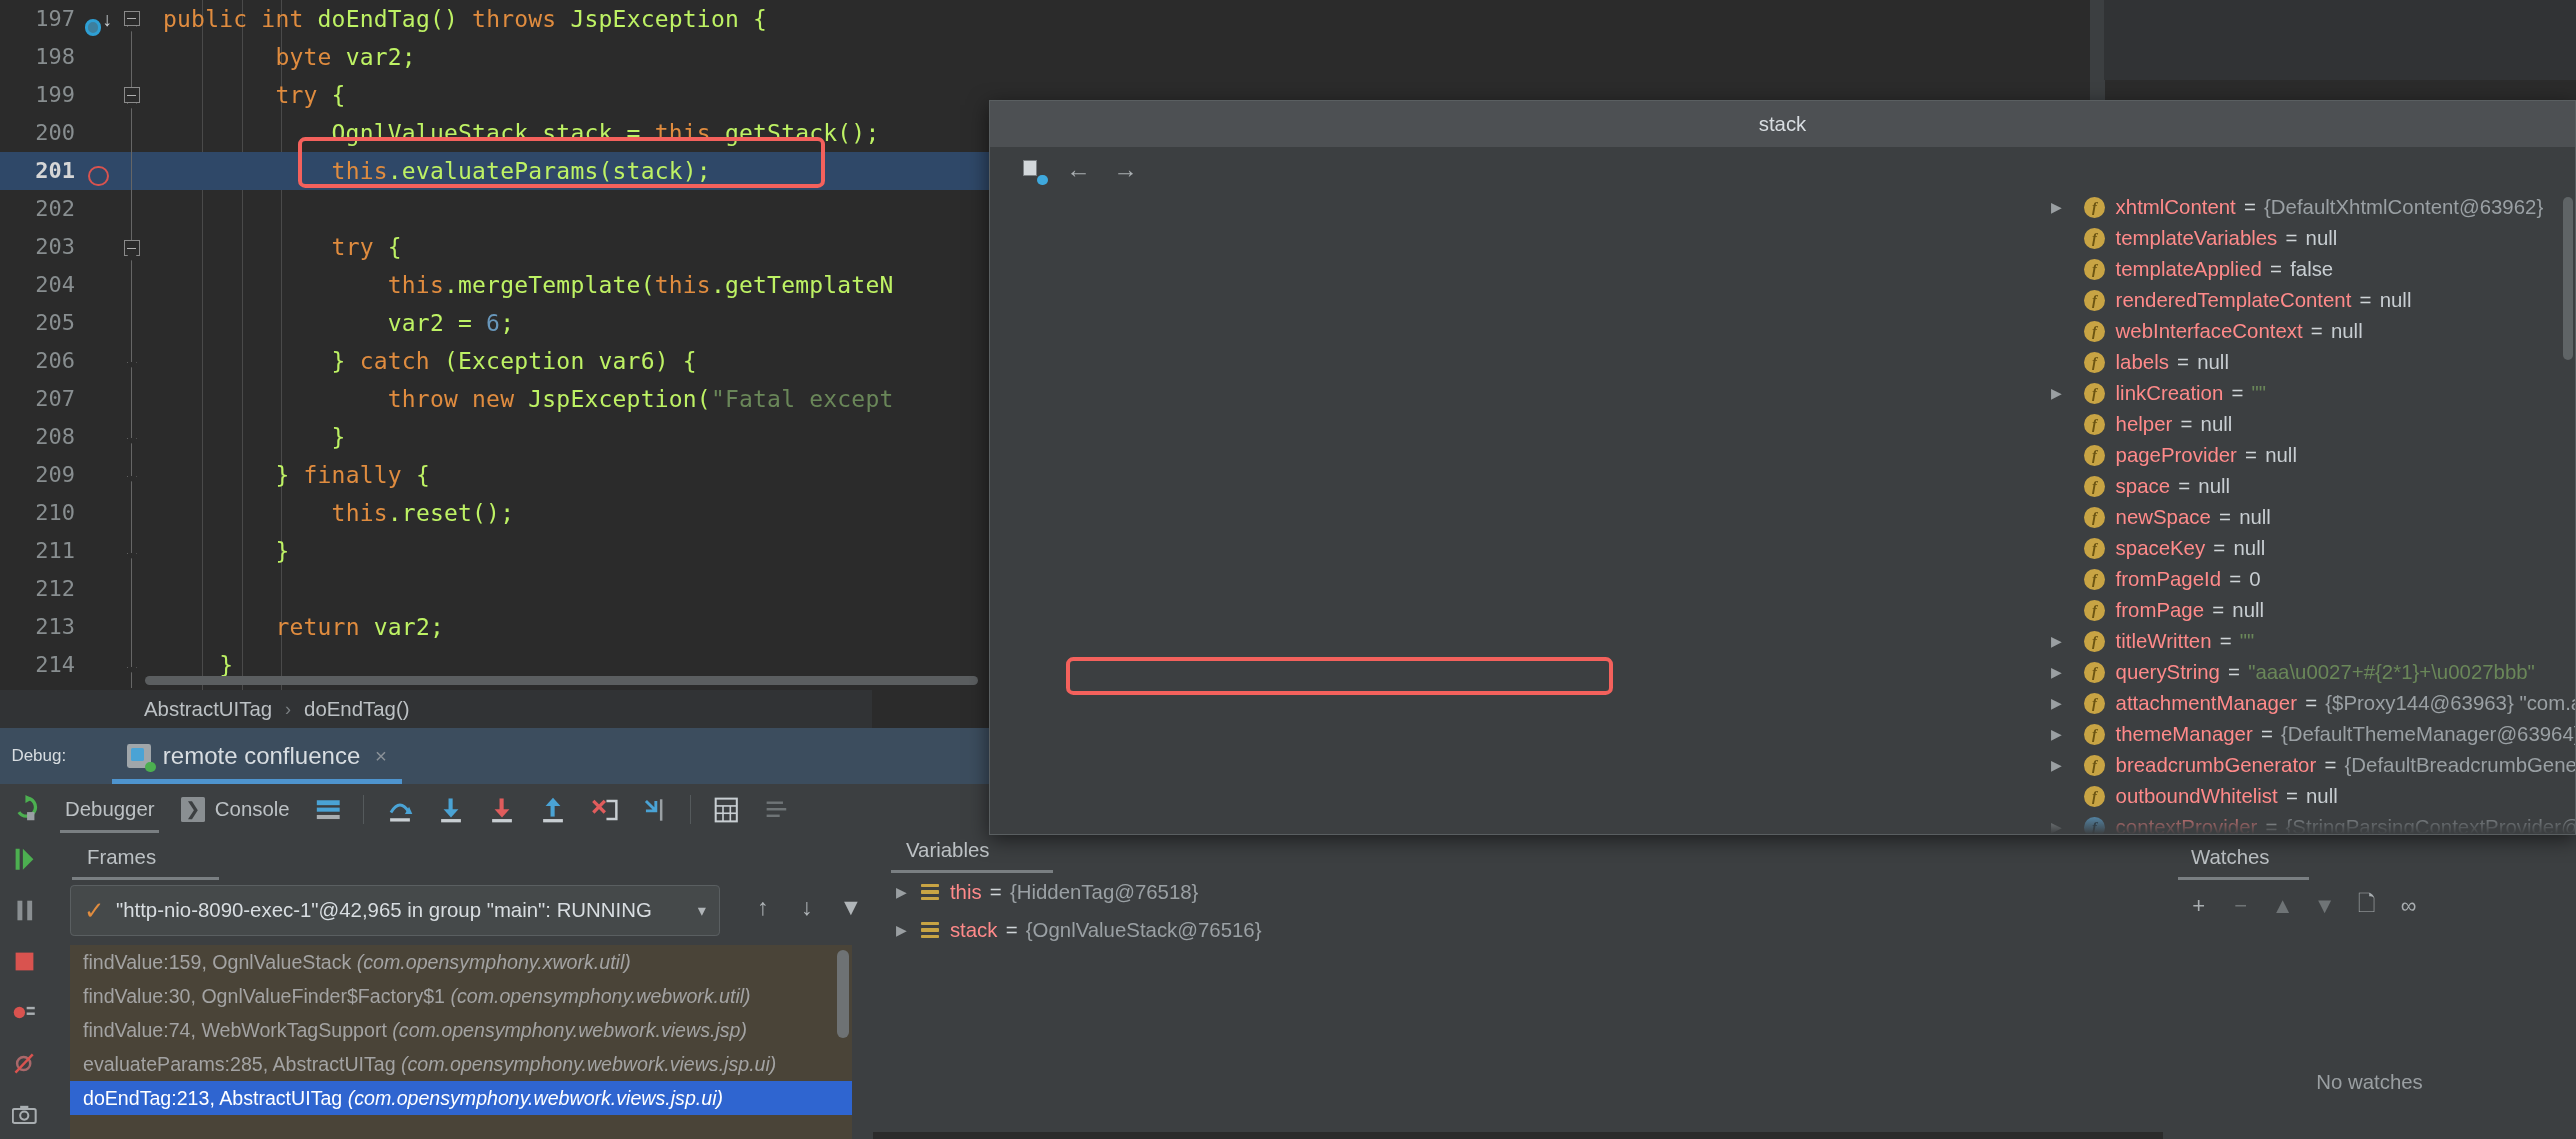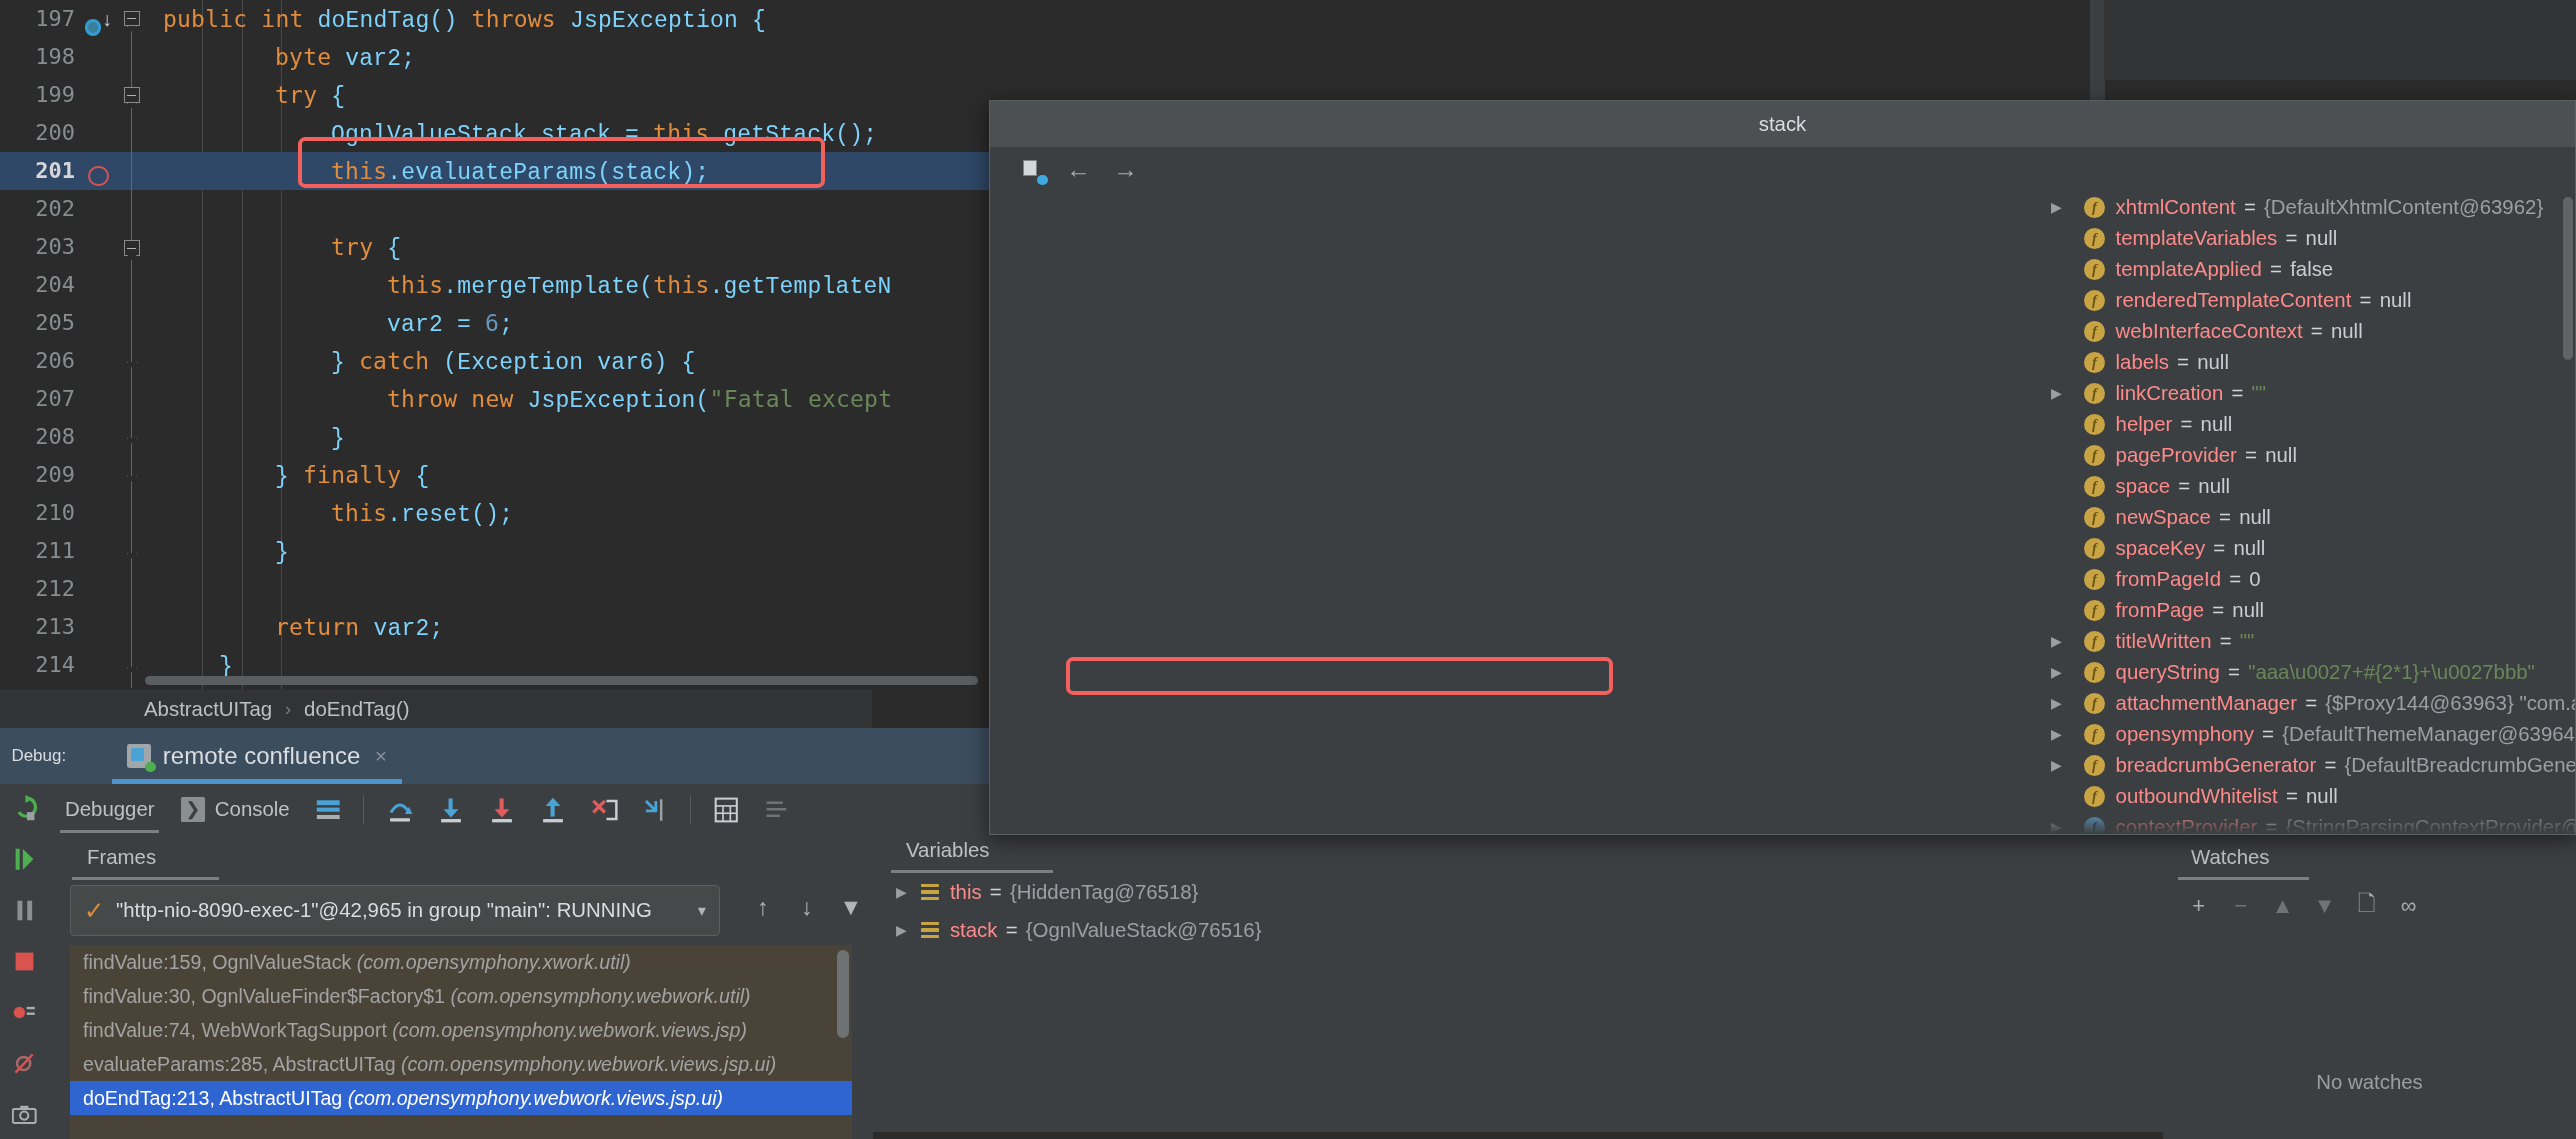--- a/index.html
+++ b/index.html
@@ -25,21 +25,21 @@
   .code-row.cur .lnum { color: #d6d6d6; font-weight: bold; }
   .gutter-icon { position: absolute; left: 82px; top: 0; width: 33px; text-align: center; }
   .ctext {
     position: absolute; left: 163px; top: 0;
     font-family: "DejaVu Sans Mono", monospace; font-size: 23px;
     color: #c5d1dc; letter-spacing: 0.2px;
   }
   .kw  { color: #e08c3f; }
   .str { color: #6a8759; }
   .num { color: #6897bb; }
-  .pln { color: #7dd3fc; font-family: Liberation Mono, monospace; }
+  .pln { color: #bef264; }
 
   
   .vguide { position: absolute; top: 0; bottom: 0; width: 0.8px; background: #4a4a4a; }
 
   
   .foldline { position: absolute; left: 131px; width: 0.8px; background: #666; }
   .foldbox {
     position: absolute; left: 124px; width: 15.5px; height: 15.5px;
     border: 0.8px solid #8a8a8a; background: #2b2b2b;
   }
@@ -658,21 +658,21 @@
           <div class="st-row">
             <span class="st-tri">▶</span>
             <span class="icon-field">f</span>
             <span class="v-name">attachmentManager</span>
             <span class="v-eq">=</span>
             <span class="v-val ">{$Proxy144@63963} "com.atlassian.confluence.impl.pages.attachments.ReadThroughCachingAttachmentManager@18e3b9e0"</span>
           </div>
           <div class="st-row">
             <span class="st-tri">▶</span>
             <span class="icon-field">f</span>
-            <span class="v-name">opensymphony</span>
+            <span class="v-name">themeManager</span>
             <span class="v-eq">=</span>
             <span class="v-val ">{DefaultThemeManager@63964}</span>
           </div>
           <div class="st-row">
             <span class="st-tri">▶</span>
             <span class="icon-field">f</span>
             <span class="v-name">breadcrumbGenerator</span>
             <span class="v-eq">=</span>
             <span class="v-val ">{DefaultBreadcrumbGenerator@63965}</span>
           </div>

